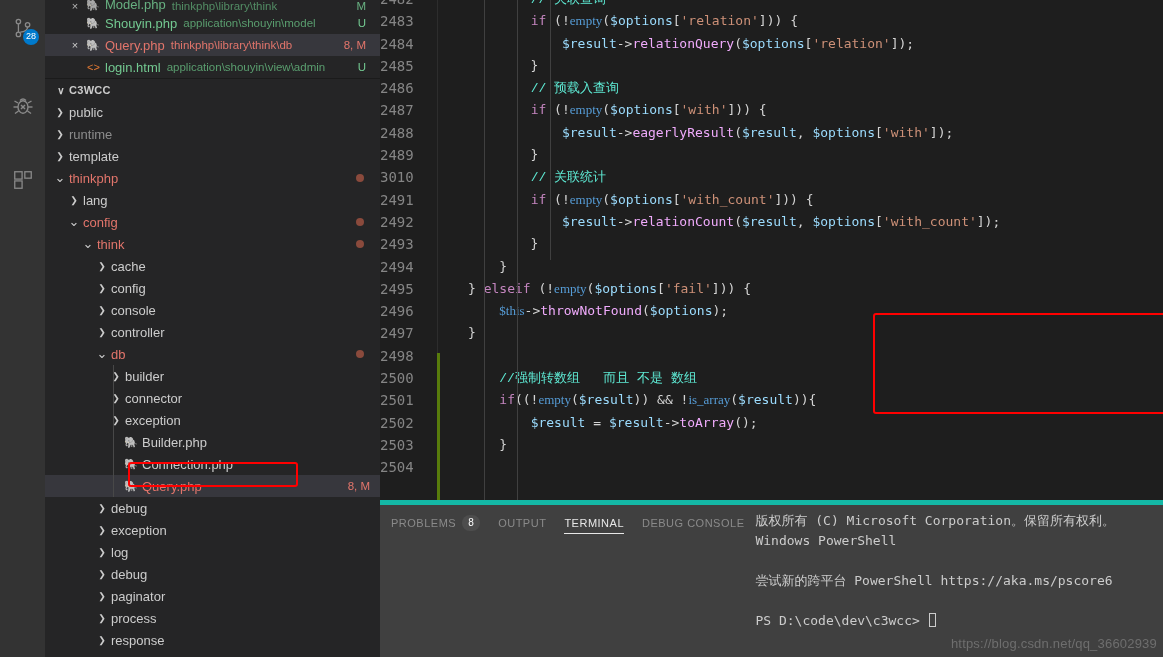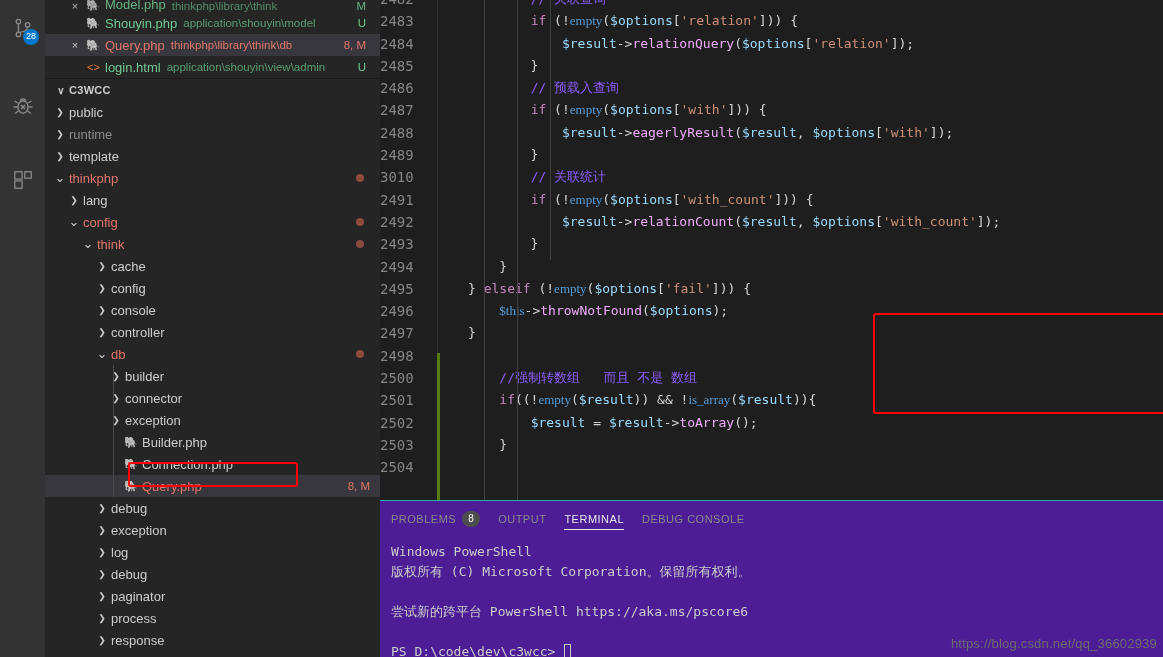--- a/index.html
+++ b/index.html
@@ -108,29 +108,29 @@
   .ltext { position: absolute; left: 88px; font-size: 13px; }
   .gutter-mod {
     position: absolute; left: 57px; width: 3px; background: #587c0c;
   }
   .ind-guide {
     position: absolute; width: 1px; background: #404040; top: 0; bottom: 0;
   }
   .t-fn    { color: #f0abfc; }
   .t-var   { color: #9cdcfe; }
   .t-str   { color: #ce9178; }
-  .t-cmt   { color: #8b5cf6; }
+  .t-cmt   { color: #5eead4; font-family: Liberation Mono, monospace; }
   .t-punc  { color: #d4d4d4; }
   .t-ctrl  { color: #c586c0; }
   .t-blue  { color: #569cd6; font-family: Liberation Serif, serif; }
 
   
   .panel {
-    height: 157px; background: #4c1d95; border-top: 1px solid #14b8a6;
-    display: flex; flex-direction: column;
+    height: 157px; background: #404040; border-top: 5px solid #14b8a6;
+    display: flex; flex-direction: row;
   }
   .panel-tabs {
     height: 35px; display: flex; align-items: center; padding-left: 11px;
     gap: 18px; font-size: 11px; letter-spacing: .5px;
   }
   .ptab {
     height: 35px; display: flex; align-items: center; gap: 6px;
     color: #8a8a8a; position: relative; text-transform: uppercase;
   }
   .ptab.active { color: #e7e7e7; }
@@ -426,22 +426,22 @@
           </div>
           <div class="ptab active">
             <span>TERMINAL</span>
           </div>
           <div class="ptab">
             <span>DEBUG CONSOLE</span>
           </div>
         </div>
       <div class="terminal">
         <div id="term-lines">
+            <div class="term-line">版权所有 (C) Microsoft Corporation。保留所有权利。</div>
             <div class="term-line">Windows PowerShell</div>
-            <div class="term-line">版权所有 (C) Microsoft Corporation。保留所有权利。</div>
             <div class="term-line">&nbsp;</div>
             <div class="term-line">尝试新的跨平台 PowerShell https://aka.ms/pscore6</div>
             <div class="term-line">&nbsp;</div>
           </div>
         <div class="term-line"><span>PS D:\code\dev\c3wcc&gt; </span><span class="cursor-block"></span></div>
       </div>
     </div>
   </div>
 
   <div class="watermark">

